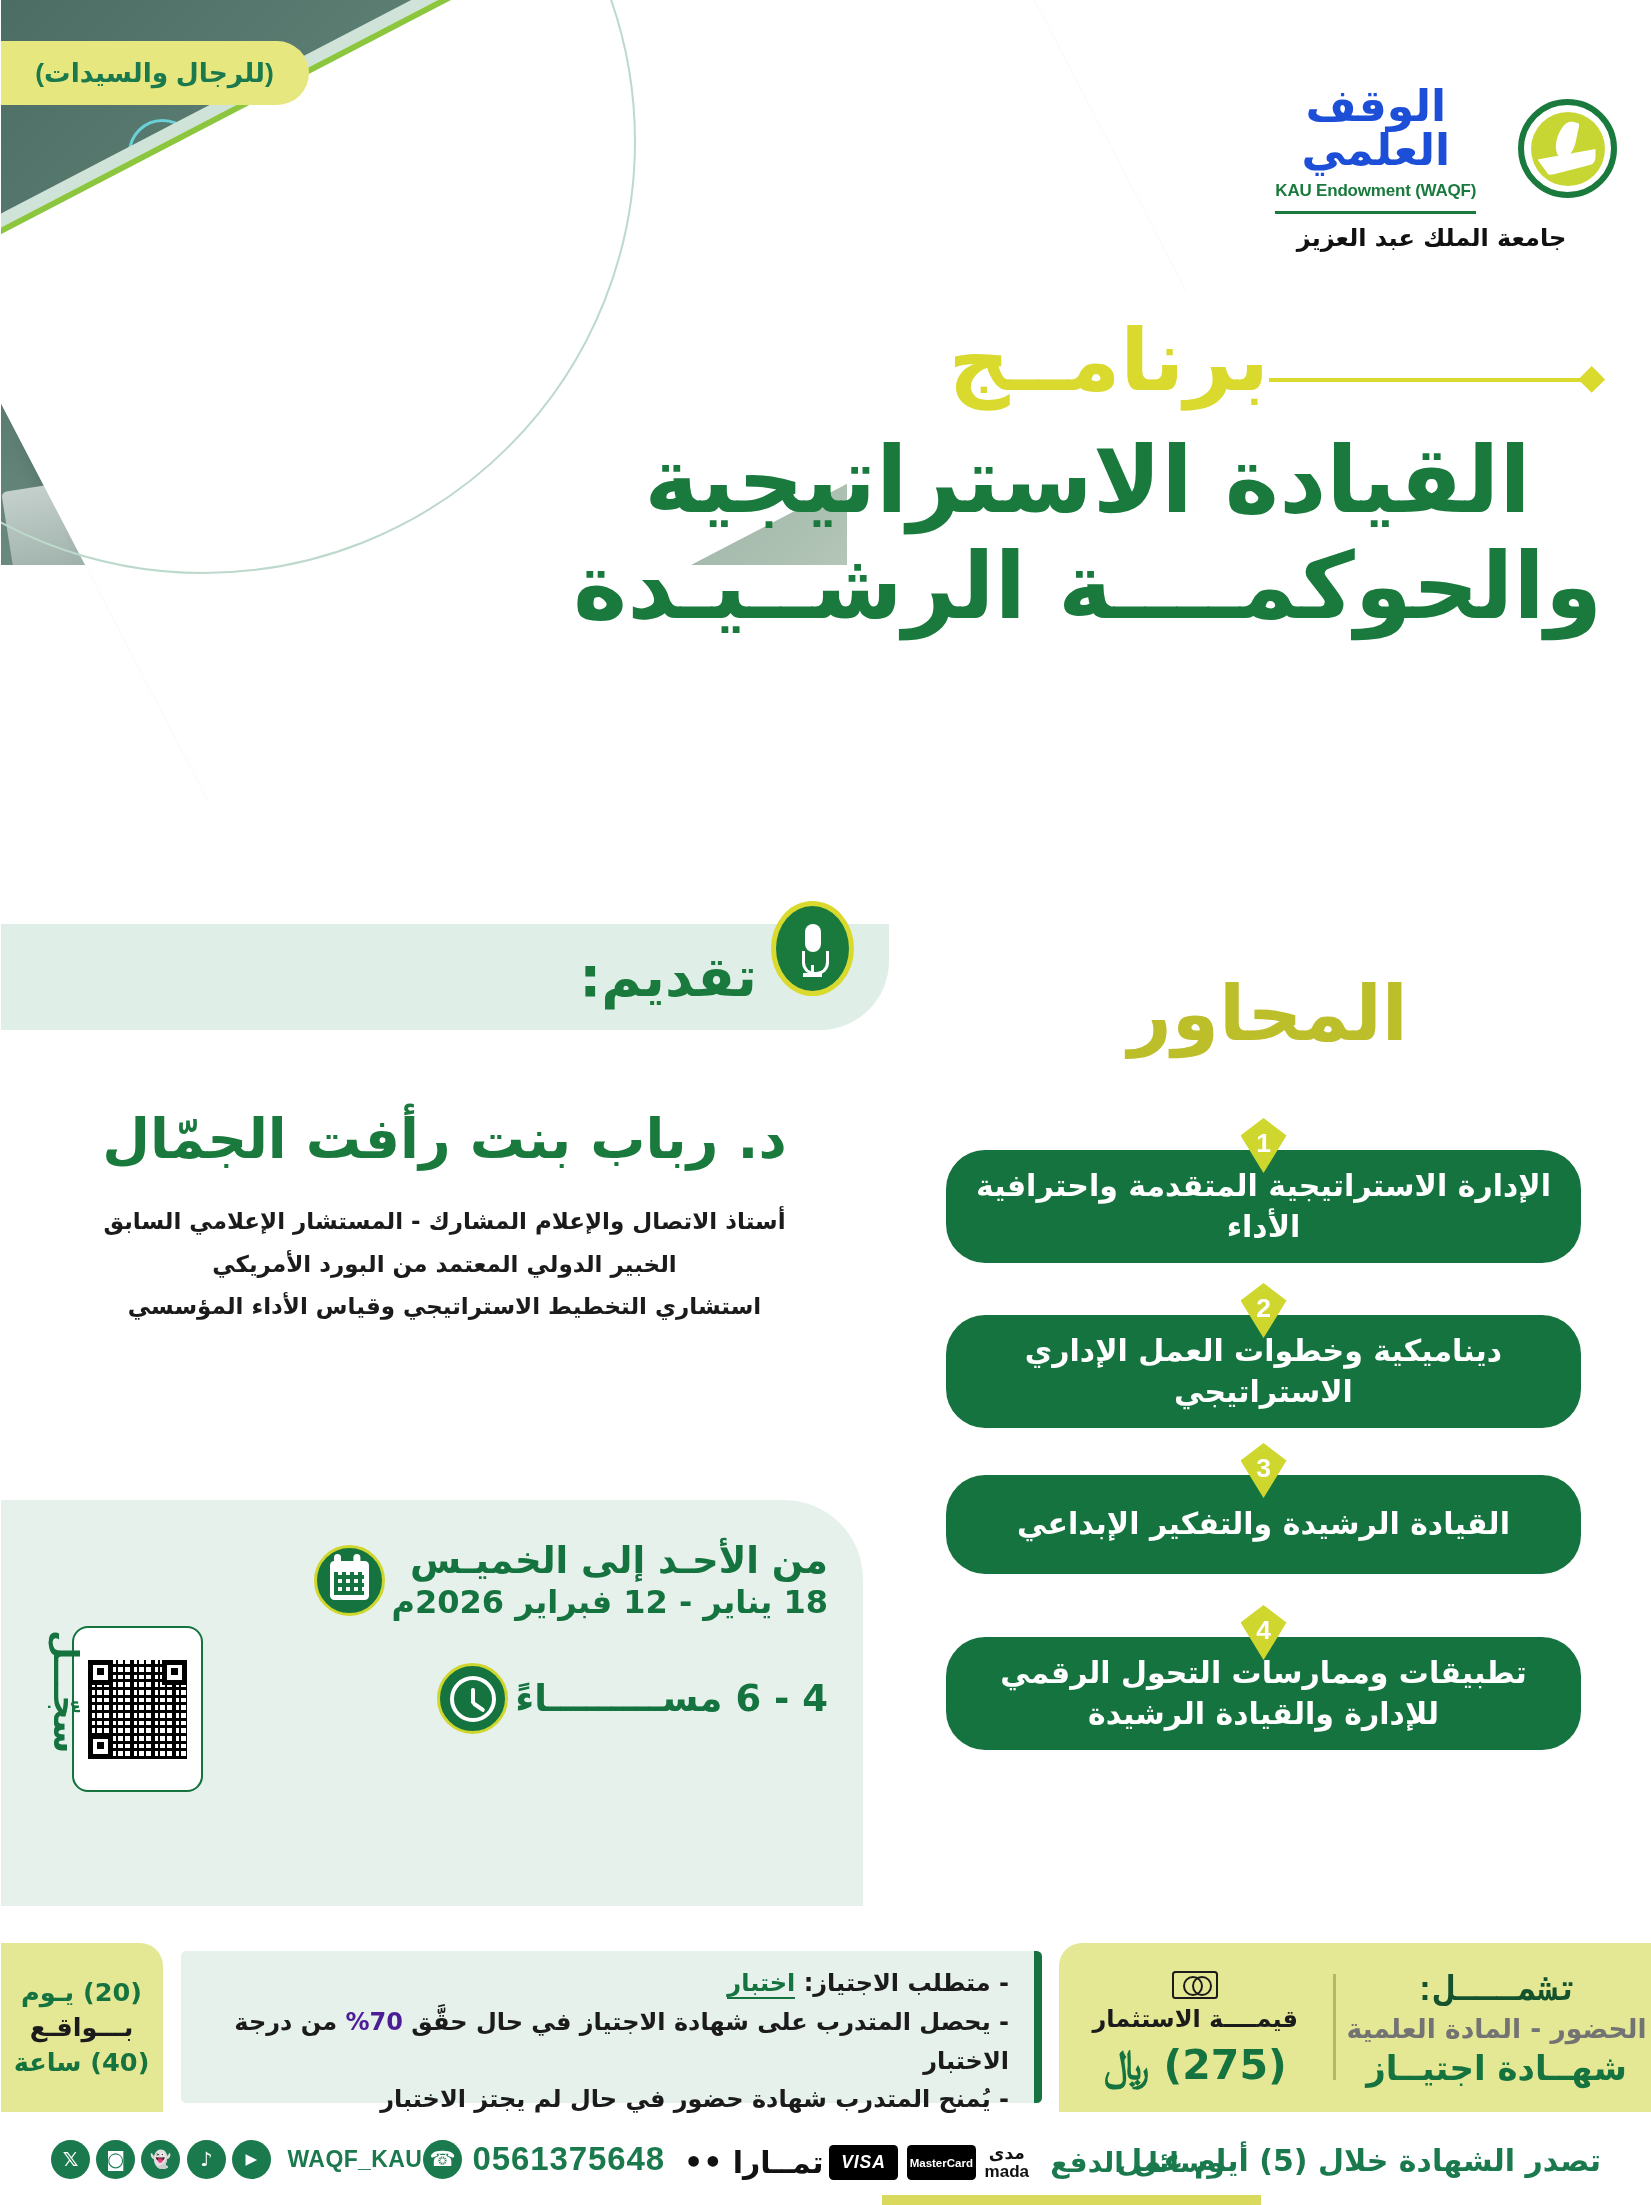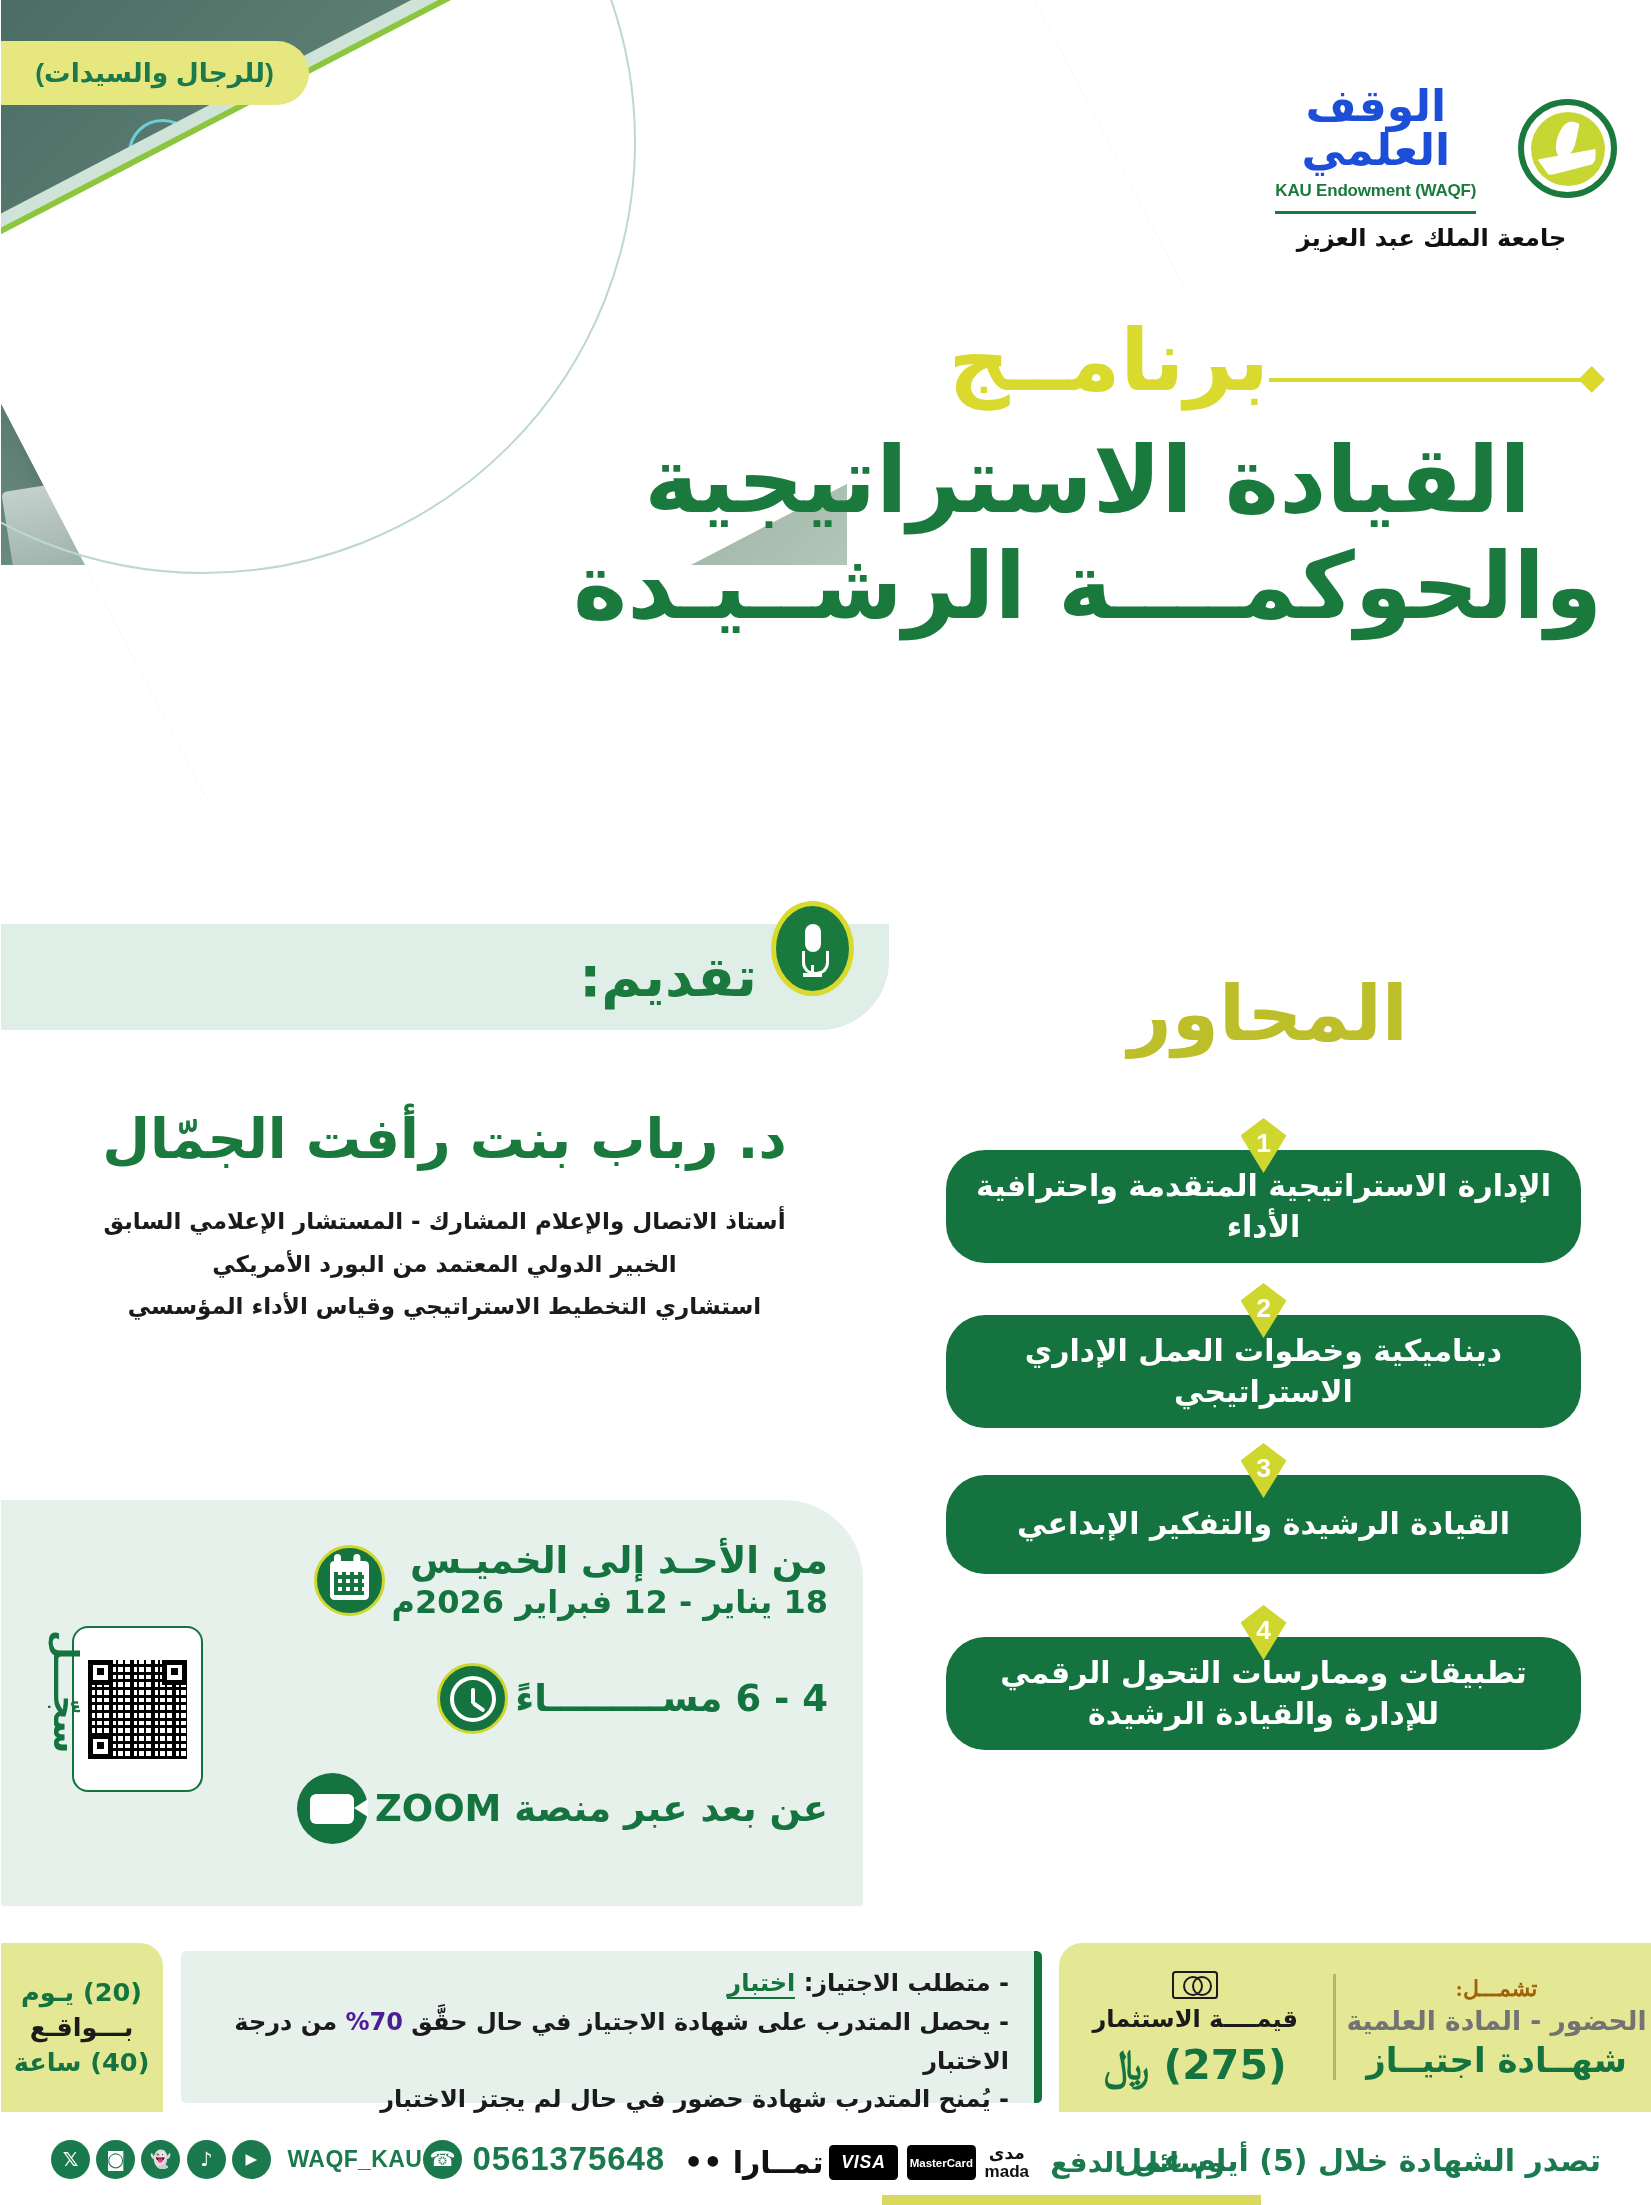--- a/index.html
+++ b/index.html
@@ -385,22 +385,22 @@
   .money-icon::before{
     content:""; position:absolute; left:8.8px; top:3.5px; width:16px; height:16px;
     border:2.6px solid #1b1b1b; border-radius:50%;
   }
   .money-icon::after{
     content:""; position:absolute; left:17.6px; top:3.5px; width:16px; height:16px;
     border:2.6px solid #1b1b1b; border-radius:50%;
   }
   .price-div{ width:2.6px; height:106px; background:#b4b96a; margin:0 5.3px; }
   .price-right{ width:311px; text-align:center; padding-top:1.8px; }
-  .incl-title{ color:#a16207; font-size:22px; font-weight:bold; letter-spacing:0.9px;
-    font-family:Liberation Serif, serif; }
+  .incl-title{ color:#14532d; font-size:34px; font-weight:bold; letter-spacing:0.9px;
+    font-family:Liberation Mono, monospace; }
   .incl-line{ color:#737373; font-size:26.5px; font-weight:bold; margin-top:3.5px;
     font-family:"DejaVu Sans","Liberation Sans",sans-serif; }
   .incl-cert{ color:#14733e; font-size:34px; font-weight:bold; margin-top:3.5px; letter-spacing:0.9px;
     font-family:"DejaVu Sans","Liberation Sans",sans-serif; }
 
   
   .footer{ position:absolute; left:0; top:2122px; width:1652px; height:84px; background:#fff; }
   .footer-inner{ position:relative; width:1652px; height:84px; display:flex; align-items:center; }
   .socials{ position:absolute; left:51px; top:17.6px; display:flex; align-items:center; gap:6.2px; direction:ltr; }
   .soc{
@@ -525,28 +525,20 @@
 
     <div class="info-row" style="top:163px;">
       <div class="info-text">
         <span class="big">4 - 6 مســـــــــاءً</span>
       </div>
       <div class="info-icon ring">
         <div class="clock"></div>
       </div>
     </div>
 
-    <div class="info-row" style="top:273px;">
-      <div class="info-text">
-        <span class="big">عن بعد عبر منصة ZOOM</span>
-      </div>
-      <div class="info-icon">
-        <div class="cam"></div>
-      </div>
-    </div>
   </div>
 
   <div class="qr-box">
     <div class="qr-code">
       <div class="qr-eye tl"></div>
       <div class="qr-eye tr"></div>
       <div class="qr-eye bl"></div>
     </div>
   </div>
   <div class="qr-label">سجّـــل</div>

